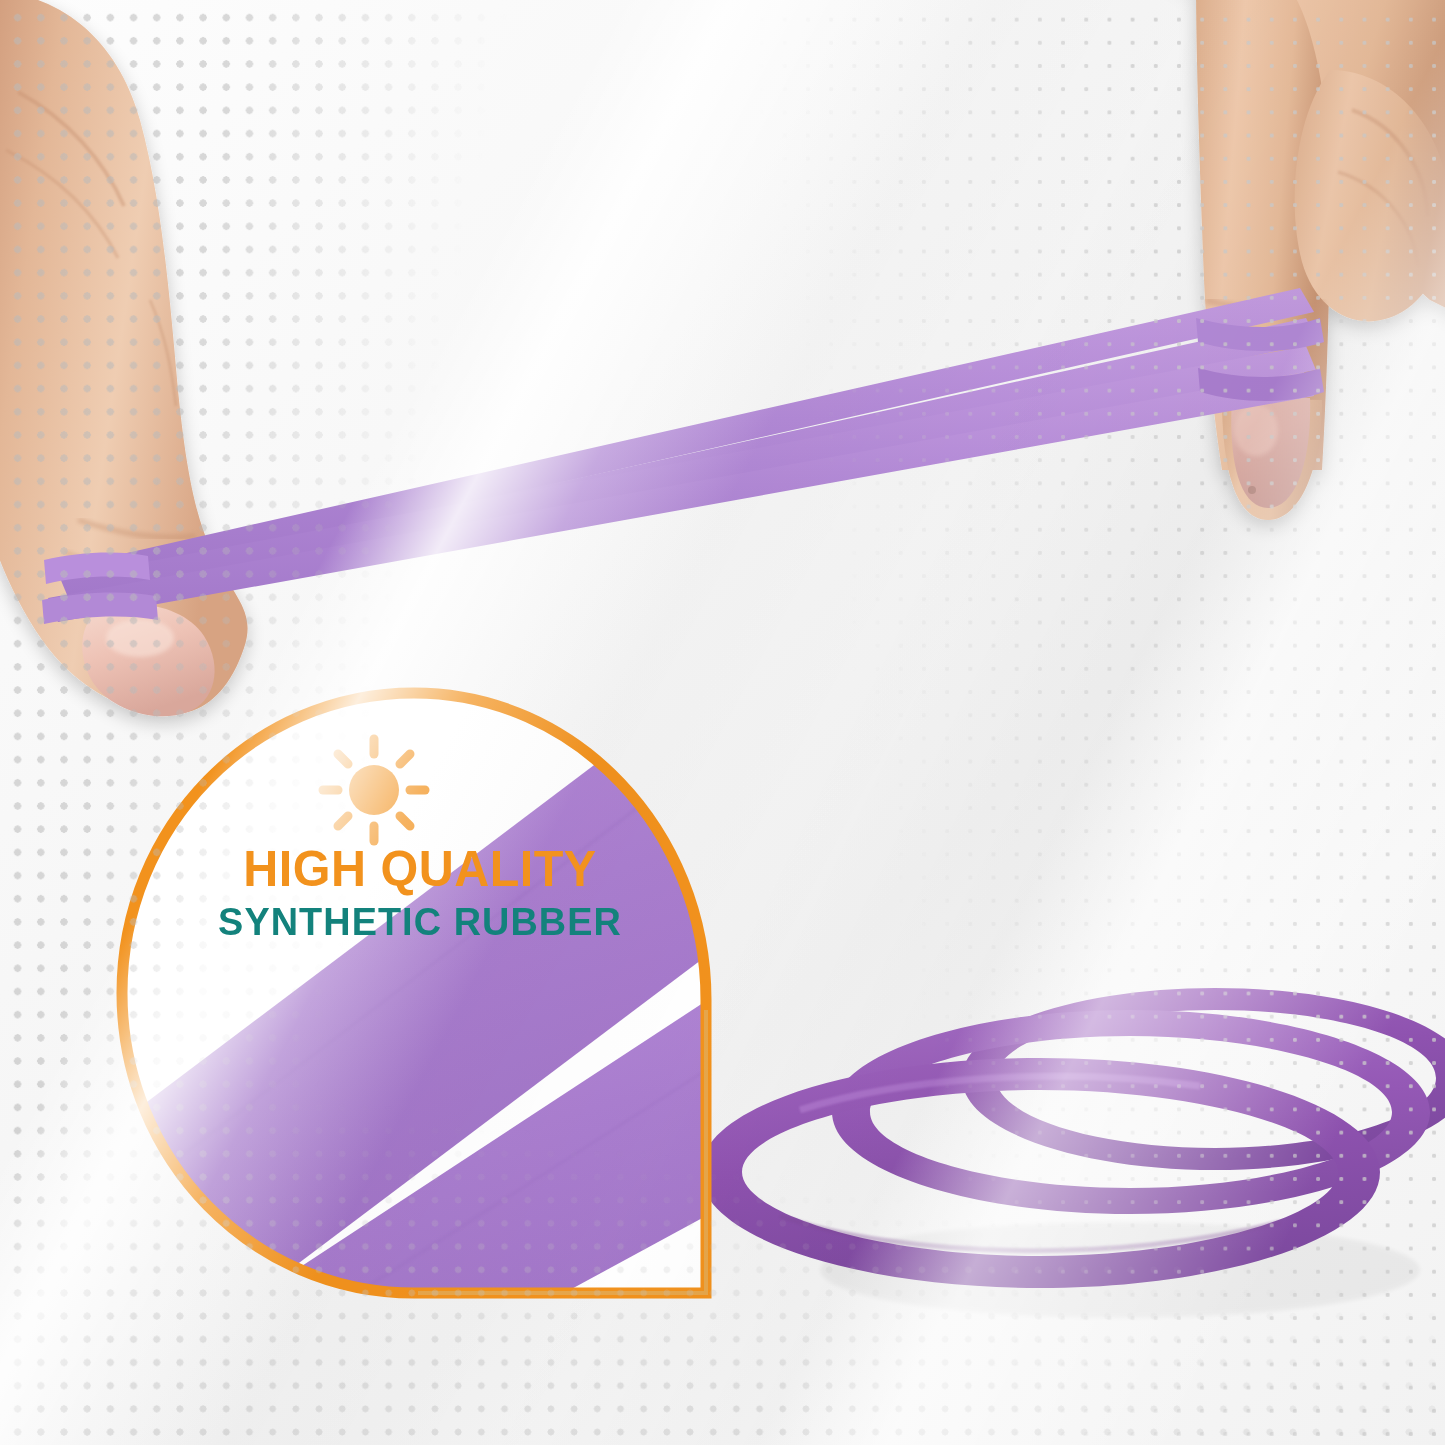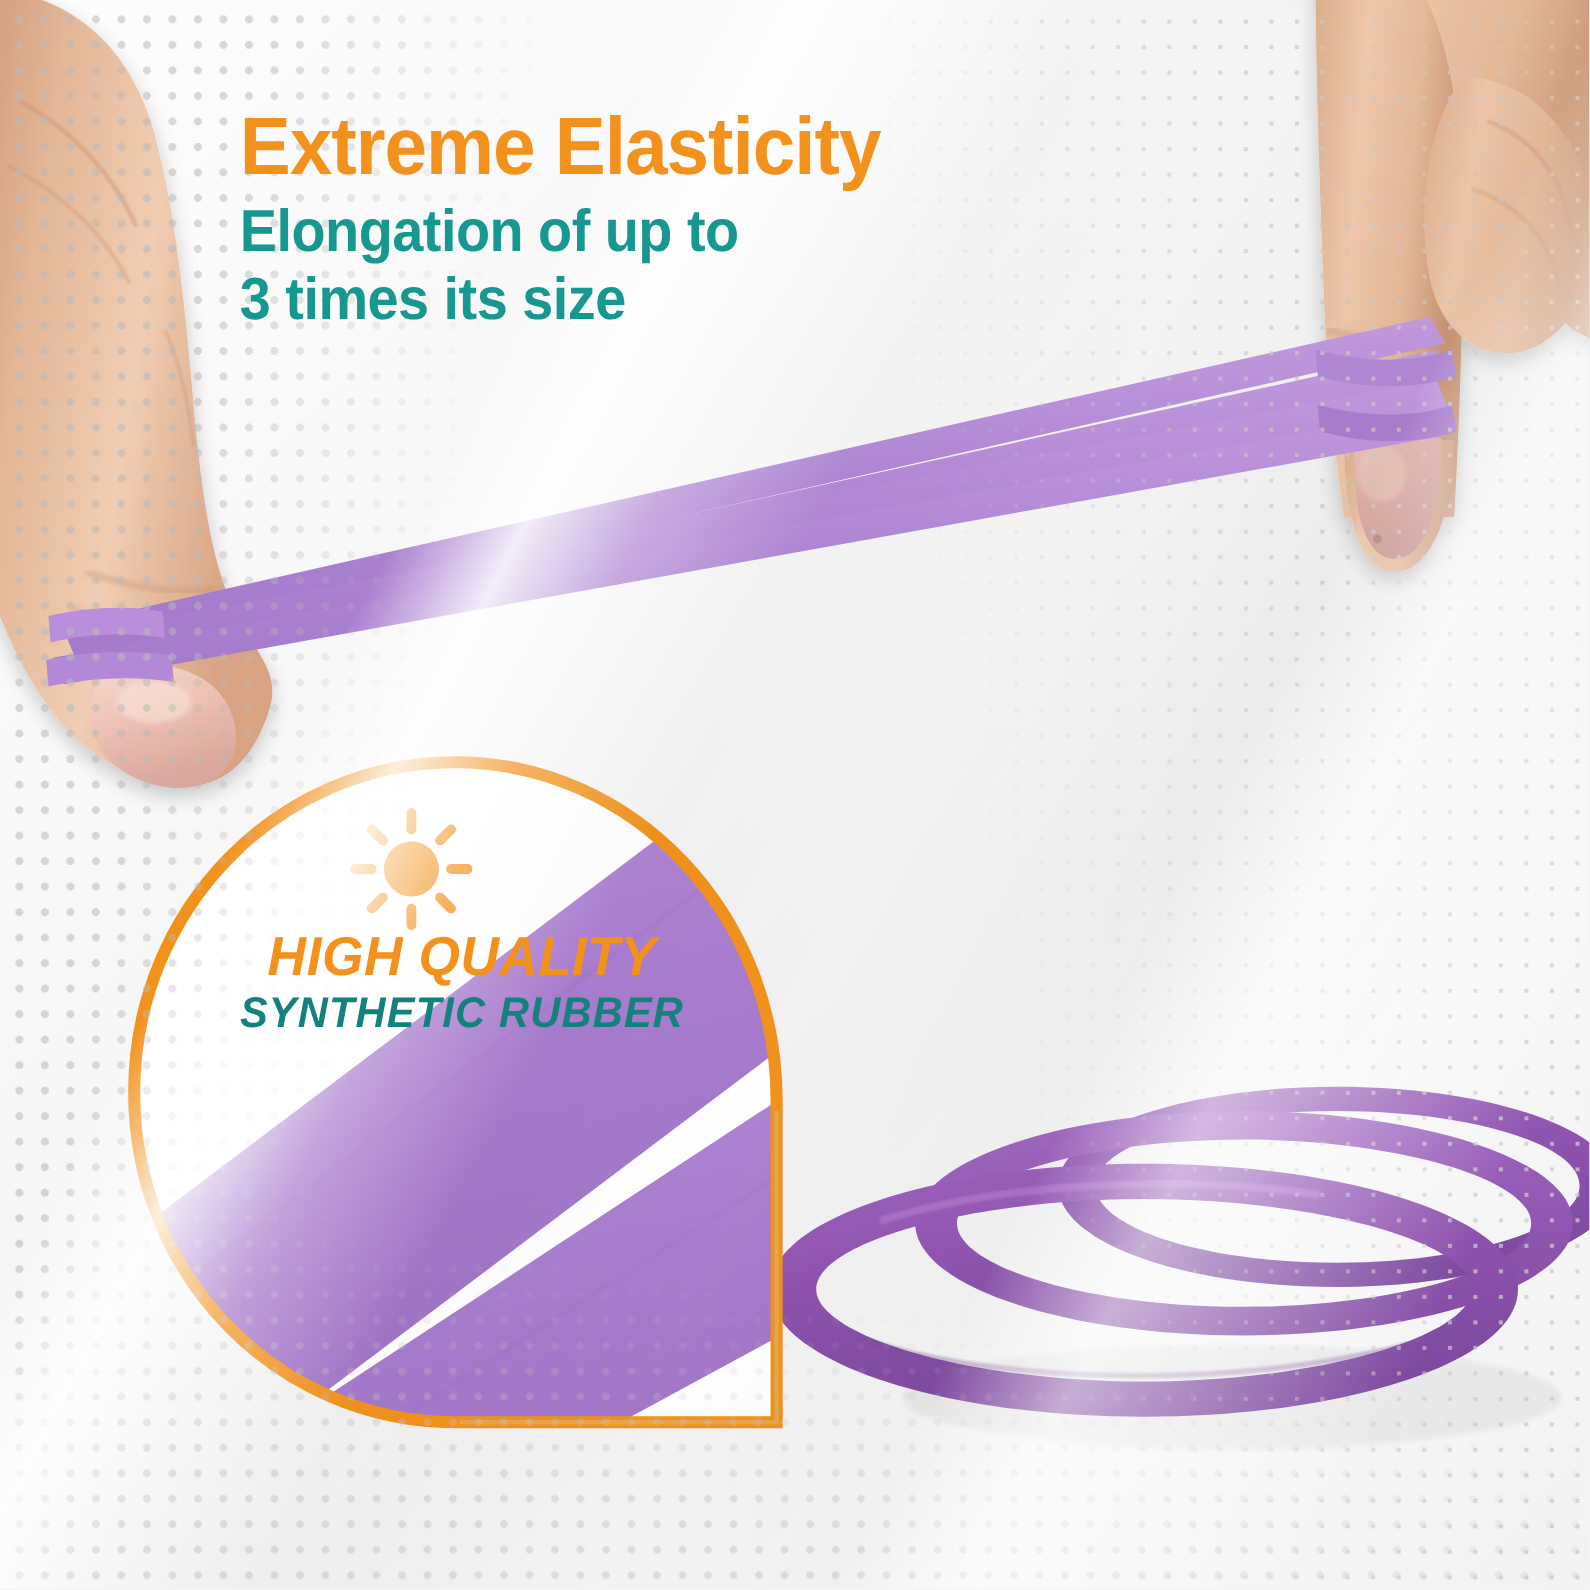--- a/index.html
+++ b/index.html
@@ -74,21 +74,21 @@
     font-size:54px;font-weight:600;color:#16978F;
     letter-spacing:-.5px;line-height:1.14;
     font-family:"Liberation Sans", sans-serif;
     transform:scaleX(.94);transform-origin:left center;
   }
   .h-sub span{display:block;}
 
   
   .badge-text{
     position:absolute;left:150px;top:840px;width:540px;
-    text-align:center;pointer-events:none;font-style:italic;
+    text-align:center;pointer-events:none;
   }
   .badge-title{
     font-size:50px;font-weight:700;color:#F2921D;
     letter-spacing:.5px;white-space:nowrap;
     transform:scaleX(.97);
   }
   .badge-sub{
     margin-top:2px;
     font-size:39px;font-weight:600;color:#13827C;
     letter-spacing:1.1px;white-space:nowrap;
@@ -340,26 +340,19 @@
       </g>
     </svg>
   </div>
 
   <div class="dots dots-left" style="z-index:0;"></div>
   <div class="dots dots-right" style="z-index:0;"></div>
   <div class="dots dots-bottom" style="z-index:0;"></div>
   <div class="sheen sheen-a" style="z-index:0;"></div>
   <div class="sheen sheen-b" style="z-index:0;"></div>
 
-  <div class="headline">
-    <div class="h-main">Extreme Elasticity</div>
-    <div class="h-sub">
-      <span>Elongation of up to</span>
-      <span>3 times its size</span>
-    </div>
-  </div>
 
   <div class="badge-text">
     <div class="badge-title">HIGH QUALITY</div>
     <div class="badge-sub">SYNTHETIC RUBBER</div>
   </div>
 
 </div>
 
 </body></html>

